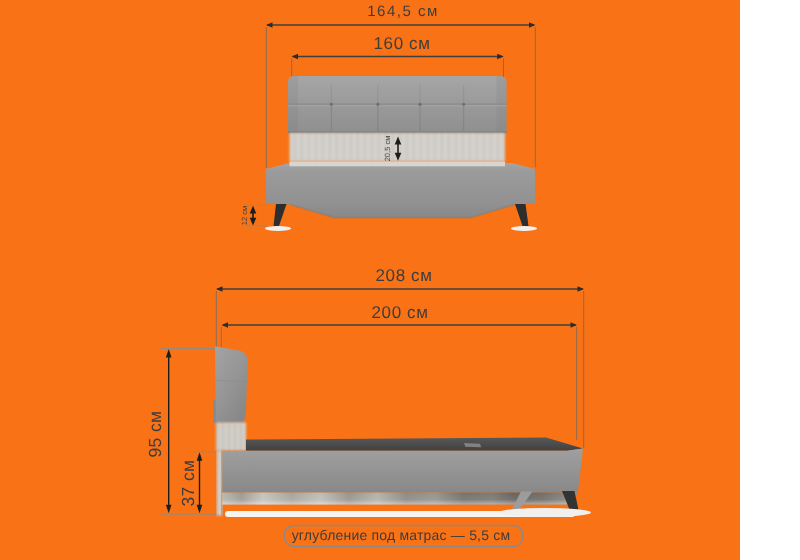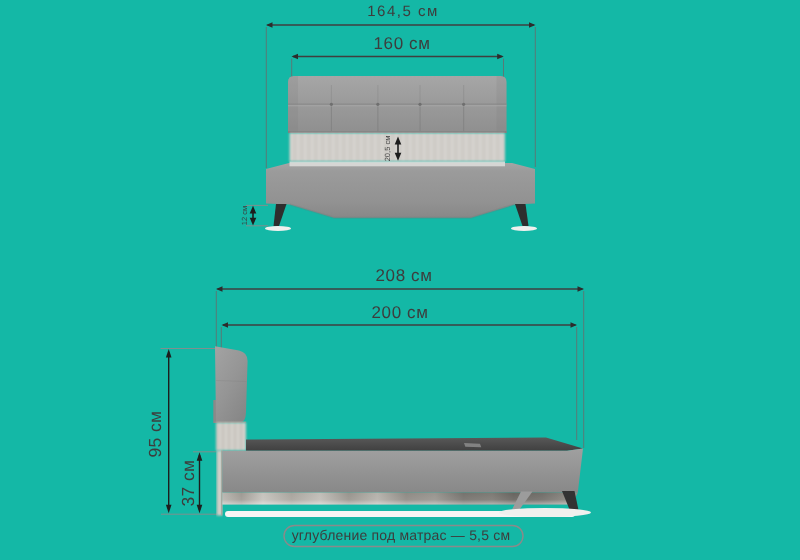--- a/index.html
+++ b/index.html
@@ -1,17 +1,17 @@
 <!DOCTYPE html>
 <html><head>
 <meta charset="utf-8">
 <style>
   html,body{margin:0;padding:0;background:#fff;}
   *{-webkit-font-smoothing:antialiased;text-rendering:geometricPrecision;}
-  .page{position:relative;width:800px;height:560px;background:#14b8a6;overflow:hidden;
+  .page{position:relative;width:740px;height:560px;background:#f97316;overflow:hidden;
         font-family:"Liberation Sans", sans-serif;}
   text{font-family:"Liberation Sans", sans-serif;fill:#3d3d3d;}
 </style>
 </head>
 <body>
 <div class="page">
 <svg width="800" height="560" viewBox="0 0 800 560">
 <defs>
   <filter id="soft" x="-5%" y="-5%" width="110%" height="110%">
     <feGaussianBlur stdDeviation="0.8"></feGaussianBlur>

